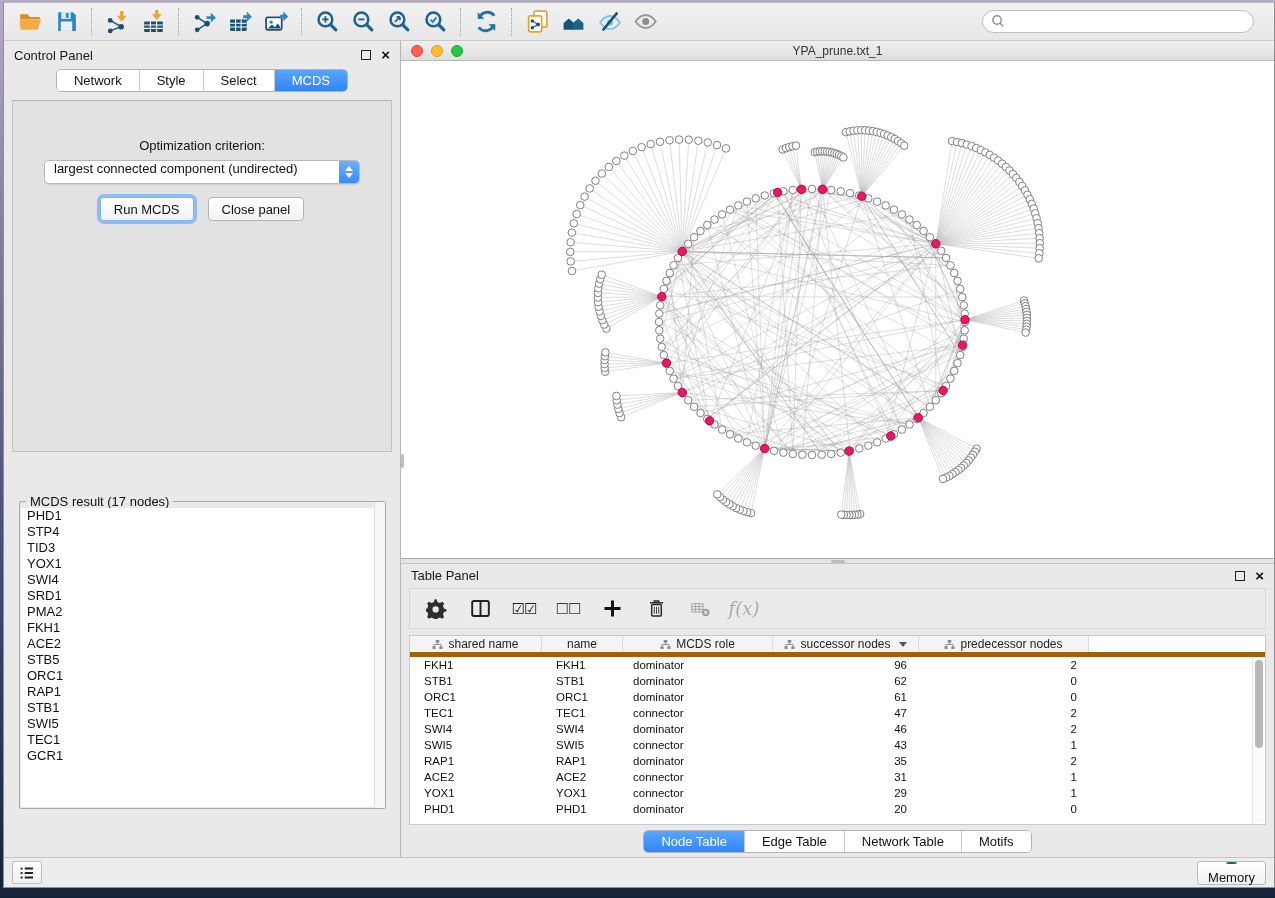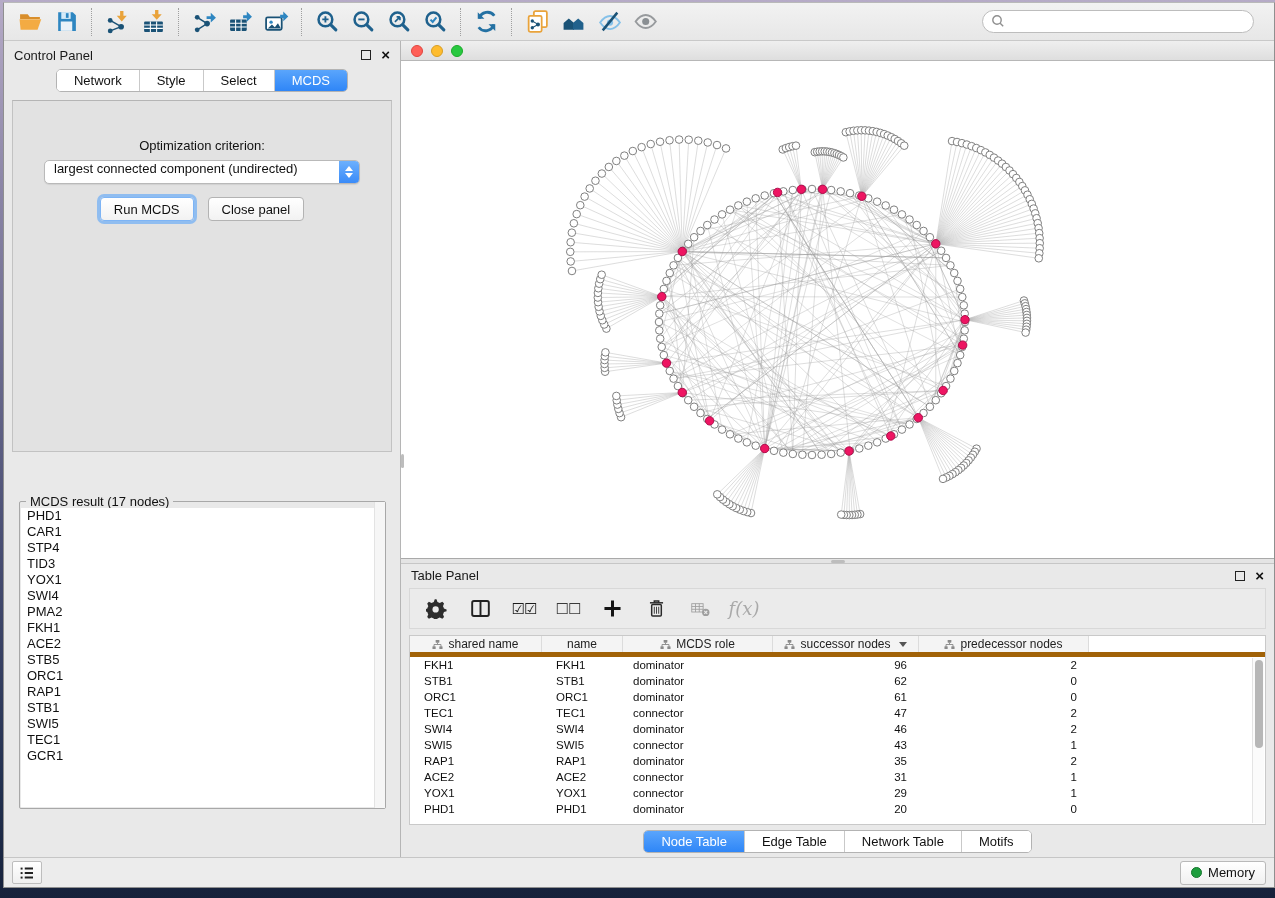--- a/index.html
+++ b/index.html
@@ -85,21 +85,21 @@
   .td.txt { padding-left:14px; }
   .td.num { text-align:right; padding-right:12px; }
   .vscroll { position:absolute; top:22px; right:1px; bottom:1px; width:12px; background:#fbfbfb; border-left:1px solid #e4e4e4; }
   .vthumb { position:absolute; top:2px; left:1.5px; width:8px; height:88px; background:#b7b7b7; border-radius:5px; }
   .tp-tabs { height:32px; display:flex; justify-content:center; align-items:center; flex:none; }
   
   .statusbar { height:30px; flex:none; background:#ececec; border-top:1px solid #c6c6c6; display:flex; align-items:center; padding:0 8px; }
   .list-btn { width:30px; height:23px; border:1px solid #bdbdbd; background:linear-gradient(#fff,#efefef); border-radius:2px;
     display:flex; align-items:center; justify-content:center; }
   .mem-btn { margin-left:auto; height:24px; border:1px solid #b9b9b9; border-radius:3px; background:linear-gradient(#fff,#f0f0f0);
-    display:flex; align-items:center; gap:6px; padding:0 10px; font-size:13px; color:#111; }
+    display:flex; align-items:center; gap:6px; padding:0 10px; font-size:13px; color:#111;flex-direction:column; }
   .mem-dot { width:11px; height:11px; border-radius:50%; background:#1e9e3e; border:1px solid #15762d; }
   .v-handle { position:absolute; right:-4px; top:413px; width:3px; height:14px; background:#bdbdbd; border-radius:2px; z-index:5; }
 </style>
 </head>
 <body>
 
 <div class="app">
 
   <div class="toolbar">
     <div id="tb-icons" style="display:flex;align-items:center;">
@@ -267,25 +267,25 @@
         </div>
         <div class="btn-row">
           <div class="mac-btn focused">Run MCDS</div>
           <div class="mac-btn">Close panel</div>
         </div>
       </div>
       <div class="mcds-group">
         <span class="mcds-legend">MCDS result (17 nodes)</span>
         <div class="mcds-list" id="mcds-list">
             <div class="mcds-item">PHD1</div>
-            <div class="mcds-item">CAR1</div>
             <div class="mcds-item">STP4</div>
             <div class="mcds-item">TID3</div>
             <div class="mcds-item">YOX1</div>
             <div class="mcds-item">SWI4</div>
+            <div class="mcds-item">SRD1</div>
             <div class="mcds-item">PMA2</div>
             <div class="mcds-item">FKH1</div>
             <div class="mcds-item">ACE2</div>
             <div class="mcds-item">STB5</div>
             <div class="mcds-item">ORC1</div>
             <div class="mcds-item">RAP1</div>
             <div class="mcds-item">STB1</div>
             <div class="mcds-item">SWI5</div>
             <div class="mcds-item">TEC1</div>
             <div class="mcds-item">GCR1</div>
@@ -295,20 +295,21 @@
     </div>
 
     <div class="rightcol">
       <div class="net-window">
         <div class="net-titlebar">
           <div class="lights">
             <span class="light" style="background:#ff5f57;border:1px solid #e0443e;"></span>
             <span class="light" style="background:#febc2e;border:1px solid #d89e24;"></span>
             <span class="light" style="background:#28c840;border:1px solid #1aab29;"></span>
           </div>
+          <div class="net-title">YPA_prune.txt_1</div>
         </div>
         <div class="net-canvas">
           <svg id="net-svg" width="874" height="497" viewBox="0 0 874 497">
               <line x1="281.2486412880668" y1="190.52073785698377" x2="170.95017295069948" y2="209.96933375567997" stroke="#b5b5b5" stroke-width="0.55" opacity="0.85"></line>
               <line x1="281.2486412880668" y1="190.52073785698377" x2="169.6885734026547" y2="200.4379579010407" stroke="#b5b5b5" stroke-width="0.55" opacity="0.85"></line>
               <line x1="281.2486412880668" y1="190.52073785698377" x2="169.24907798731599" y2="190.83350045244296" stroke="#b5b5b5" stroke-width="0.55" opacity="0.85"></line>
               <line x1="281.2486412880668" y1="190.52073785698377" x2="169.63492541728107" y2="181.22673820583682" stroke="#b5b5b5" stroke-width="0.55" opacity="0.85"></line>
               <line x1="281.2486412880668" y1="190.52073785698377" x2="170.84327232060886" y2="171.68846494160044" stroke="#b5b5b5" stroke-width="0.55" opacity="0.85"></line>
               <line x1="281.2486412880668" y1="190.52073785698377" x2="172.86521419408598" y2="162.28896973375504" stroke="#b5b5b5" stroke-width="0.55" opacity="0.85"></line>
               <line x1="281.2486412880668" y1="190.52073785698377" x2="175.68585102194714" y2="153.0975189784421" stroke="#b5b5b5" stroke-width="0.55" opacity="0.85"></line>

